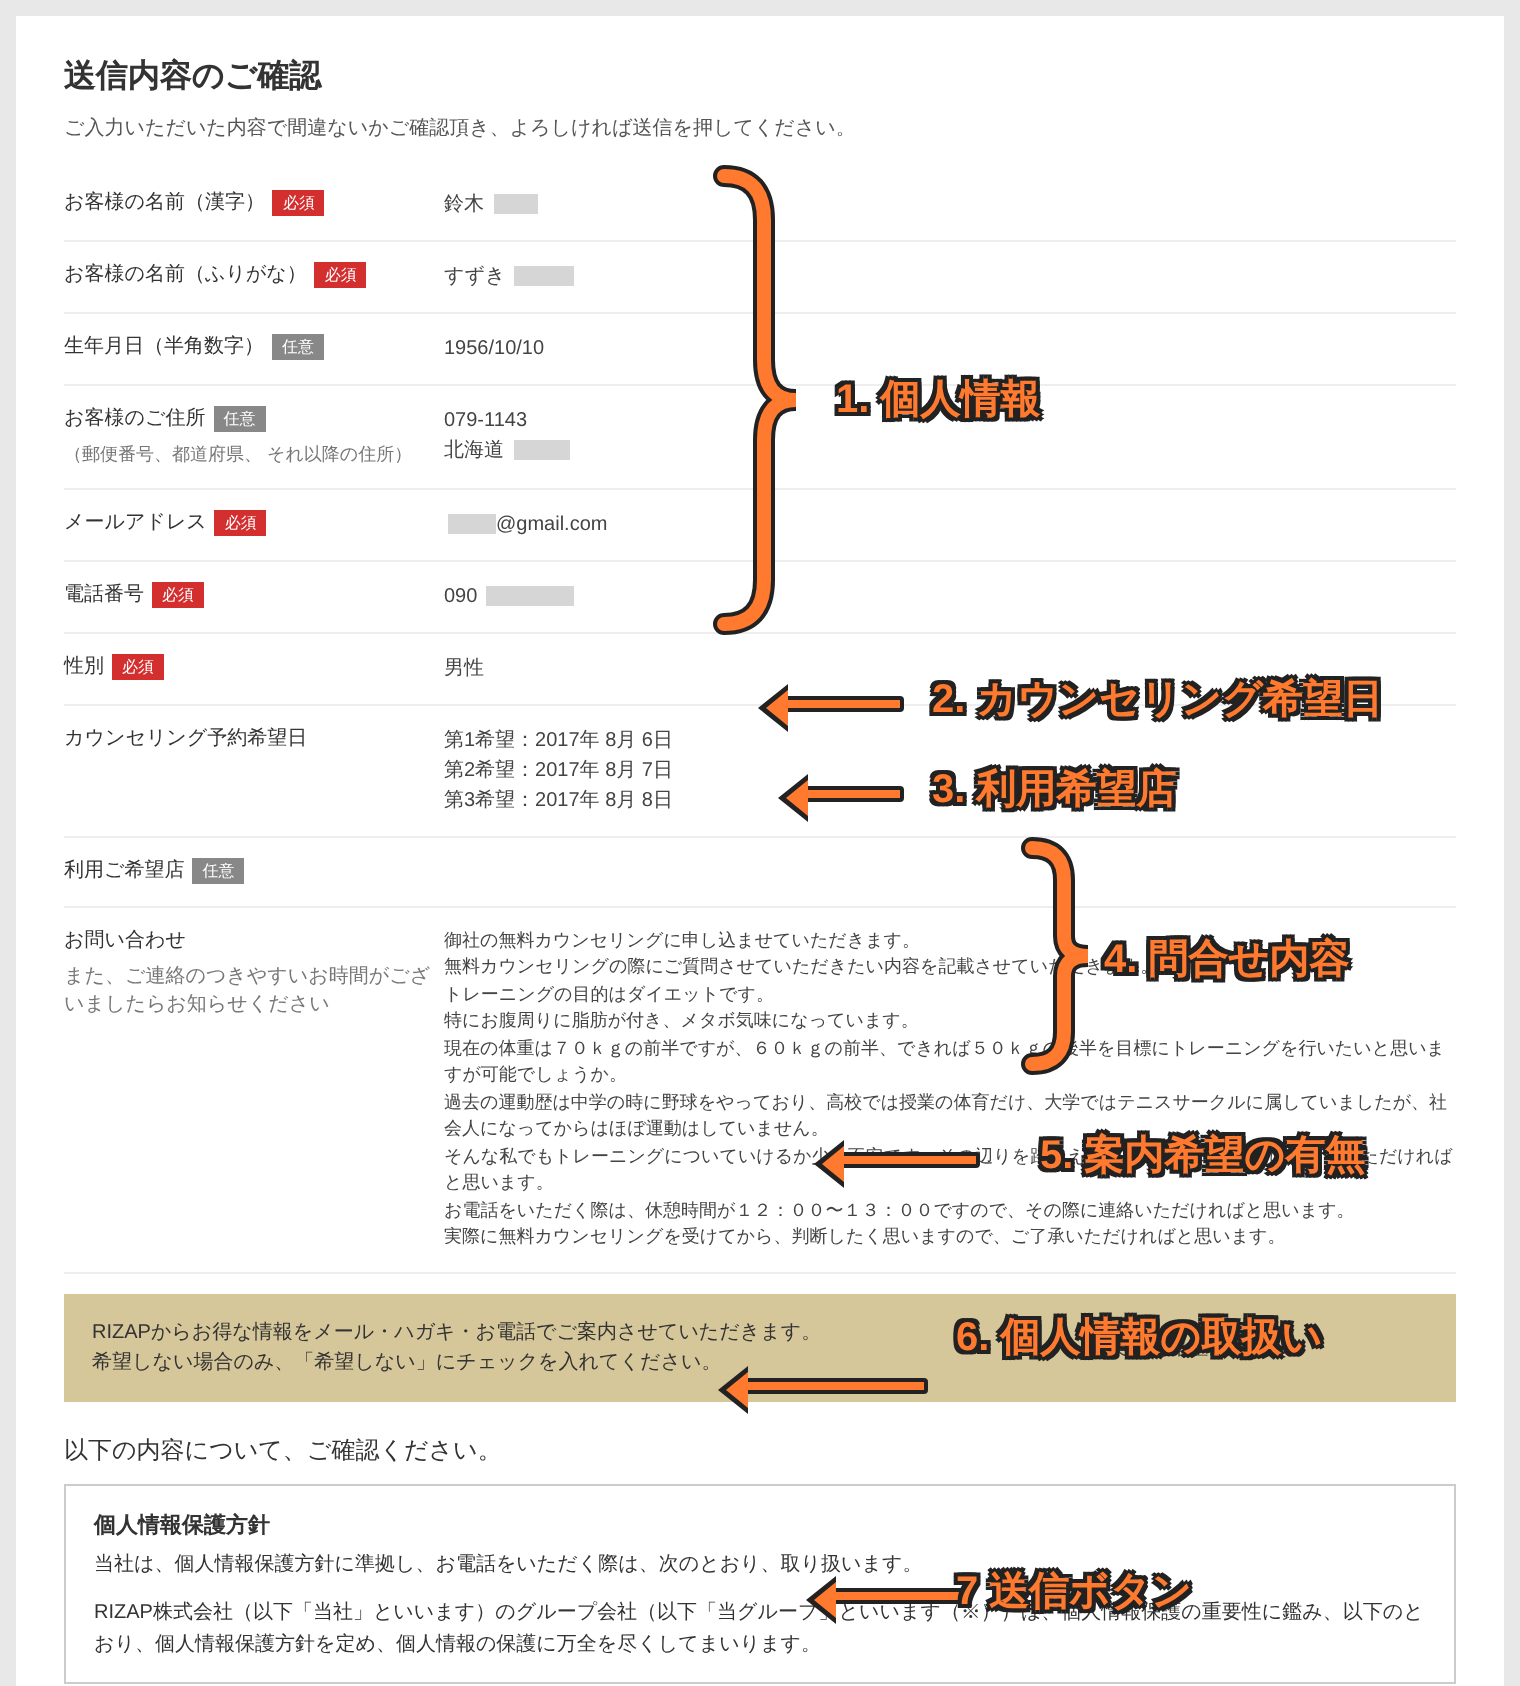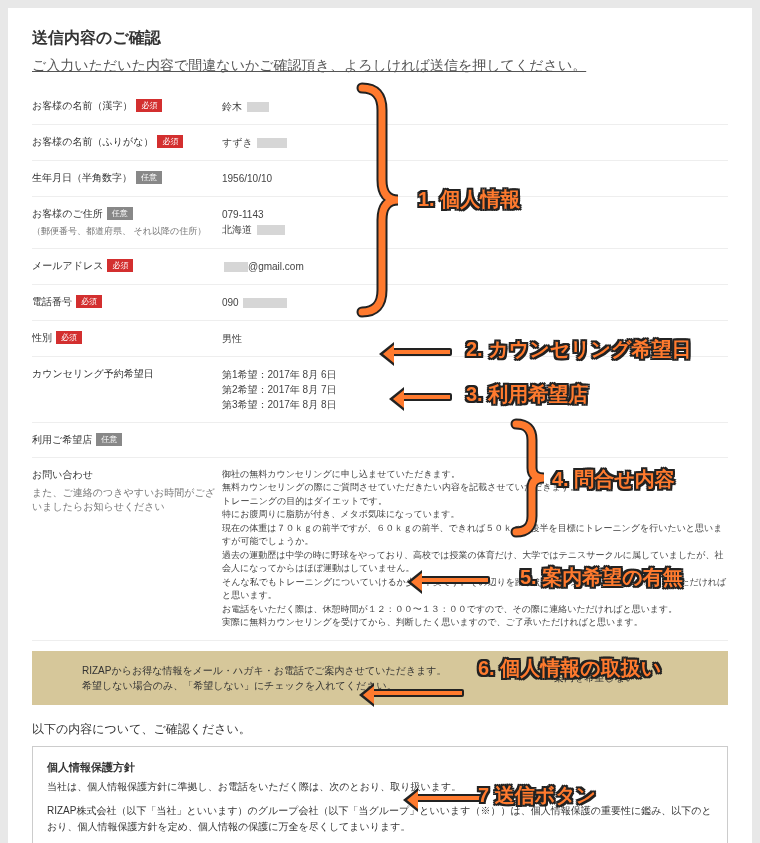--- a/index.html
+++ b/index.html
@@ -1,19 +1,19 @@
 <!DOCTYPE html>
 <html><head>
 <meta charset="utf-8">
 <style>
 * { box-sizing: border-box; margin: 0; padding: 0; }
 body { font-family: "Hiragino Kaku Gothic Pro", "Meiryo", sans-serif; background: #e8e8e8; width: 760px; height: 843px; position: relative; overflow: hidden; }
 .page { background: #fff; margin: 8px; padding: 20px 24px; position: relative; }
 .page-title { font-size: 16px; font-weight: bold; color: #333; margin-bottom: 8px; }
-.page-sub { font-size: 14px; color: #555; margin-bottom: 14px; text-decoration: underline; }
+.page-sub { font-size: 10px; color: #555; margin-bottom: 14px; }
 .row { display: flex; border-bottom: 1px solid #eee; padding: 10px 0; font-size: 10px; color: #333; align-items: flex-start; }
 .row-label { width: 190px; display: flex; align-items: flex-start; gap: 4px; flex-wrap: wrap; line-height: 1.4; }
 .row-label .sub { color: #777; font-size: 9px; display: block; width: 100%; }
 .row-value { flex: 1; line-height: 1.5; color: #444; }
 .badge { display: inline-block; color: #fff; font-size: 8px; padding: 1px 5px; line-height: 1.4; }
 .badge-req { background: #d32f2f; }
 .badge-opt { background: #888; }
 .redact { display: inline-block; background: #d6d6d6; height: 10px; vertical-align: middle; margin-left: 2px; }
 .inquiry-row .row-label { align-self: flex-start; }
 .inquiry-note { color: #777; font-size: 10px; margin-top: 4px; }
@@ -129,21 +129,21 @@
 トレーニングの目的はダイエットです。
 特にお腹周りに脂肪が付き、メタボ気味になっています。
 現在の体重は７０ｋｇの前半ですが、６０ｋｇの前半、できれば５０ｋｇの後半を目標にトレーニングを行いたいと思いますが可能でしょうか。
 過去の運動歴は中学の時に野球をやっており、高校では授業の体育だけ、大学ではテニスサークルに属していましたが、社会人になってからはほぼ運動はしていません。
 そんな私でもトレーニングについていけるか少々不安です。その辺りを踏まえてカウンセリングの際に教えていただければと思います。
 お電話をいただく際は、休憩時間が１２：００〜１３：００ですので、その際に連絡いただければと思います。
 実際に無料カウンセリングを受けてから、判断したく思いますので、ご了承いただければと思います。</div>
   </div>
 
   <div class="opt-row">
-    <div class="left" style="white-space:pre-line;margin-left:36px;">RIZAPからお得な情報をメール・ハガキ・お電話でご案内させていただきます。
+    <div class="left" style="white-space:pre-line;">RIZAPからお得な情報をメール・ハガキ・お電話でご案内させていただきます。
 希望しない場合のみ、「希望しない」にチェックを入れてください。</div>
     <div class="right">案内を希望しない</div>
   </div>
 
   <div class="confirm-title">以下の内容について、ご確認ください。</div>
 
   <div class="policy-box">
     <h4>個人情報保護方針</h4>
     <p style="margin-bottom:8px;">当社は、個人情報保護方針に準拠し、お電話をいただく際は、次のとおり、取り扱います。</p>
     <p style="margin-bottom:8px;">RIZAP株式会社（以下「当社」といいます）のグループ会社（以下「当グループ」といいます（※））は、個人情報保護の重要性に鑑み、以下のとおり、個人情報保護方針を定め、個人情報の保護に万全を尽くしてまいります。</p>

